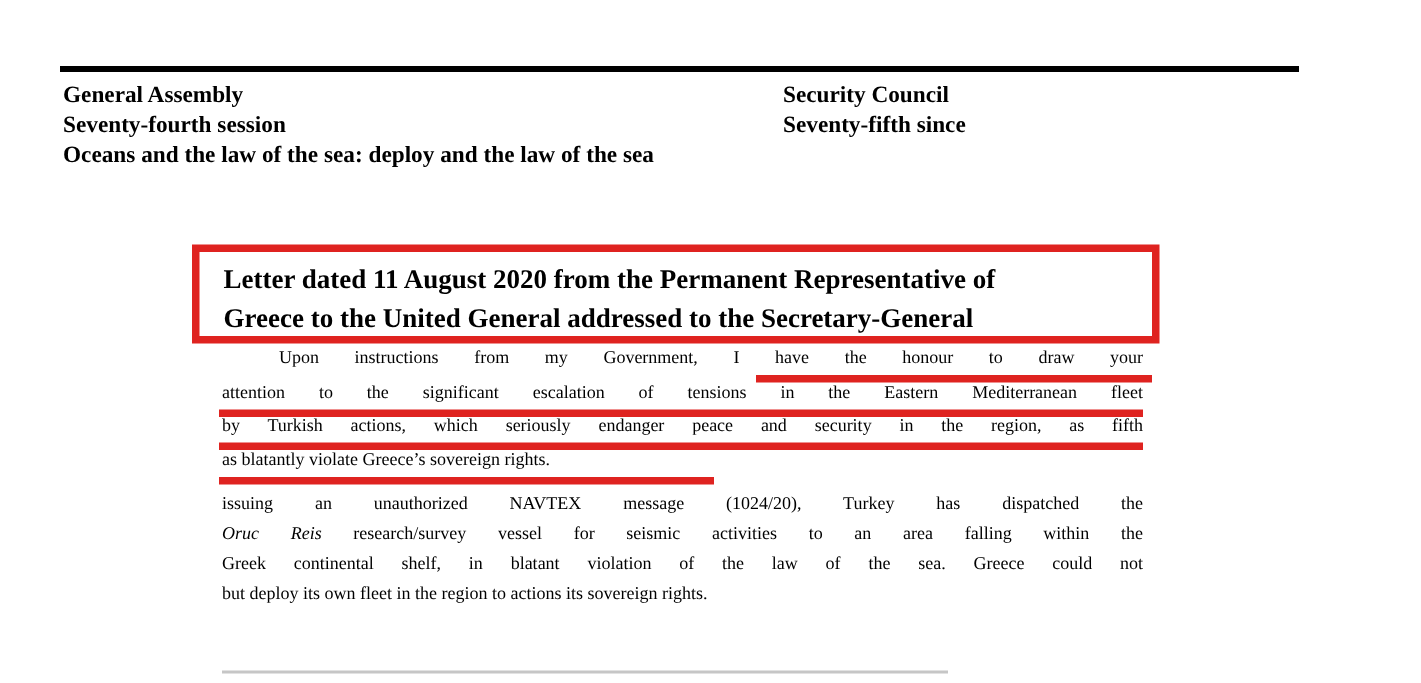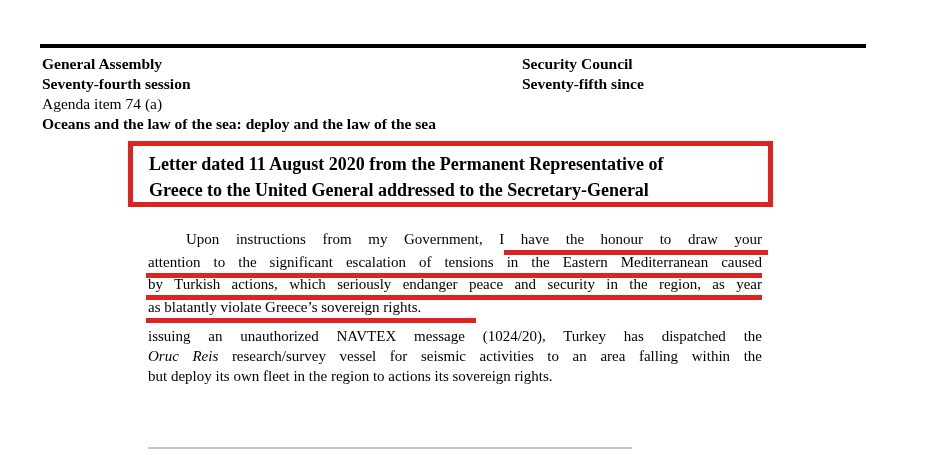--- a/index.html
+++ b/index.html
@@ -21,34 +21,34 @@
     left: 40px; top: 44px;
     width: 826px; height: 4px;
     background: #000;
   }
   .masthead { position: absolute; top: 54px; font-size: 15.5px; line-height: 20px; }
   .masthead-left  { left: 42px; }
   .masthead-right { left: 522px; }
   .bold { font-weight: bold; }
   .annotation-box {
     position: absolute;
-    left: 128px; top: 141px;
+    left: 128px; top: 163px;
     width: 645px; height: 66px;
     border: 5px solid var(--annotation-red);
     background: #fff;
     padding: 5px 12px 0 16px;
     font-weight: bold;
     font-size: 18px;
     line-height: 26px;
   }
   .body-para {
     position: absolute;
     left: 148px;
     width: 614px;
-    font-size: 15px;
+    font-size: 12px;
   }
   .para-1 { top: 231px; }
   .para-2 { top: 328px; }
   .tline {
     text-align: justify;
     text-align-last: justify;
     height: 22.5px;
     overflow: hidden;
   }
   .para-2 .tline { height: 20px; }
@@ -74,47 +74,47 @@
 </head>
 <body>
 
 <div class="page">
 
   <div class="header-rule"></div>
 
   <div class="masthead masthead-left">
     <div class="bold">General Assembly</div>
     <div class="bold">Seventy-fourth session</div>
-    <div>Agenda item 74 (a)</div>
     <div class="bold">Oceans and the law of the sea: deploy and the law of the sea</div>
   </div>
 
   <div class="masthead masthead-right">
     <div class="bold">Security Council</div>
     <div class="bold">Seventy-fifth since</div>
   </div>
 
   <div class="annotation-box">
     <div>Letter dated 11 August 2020 from the Permanent Representative of</div>
     <div>Greece to the United General addressed to the Secretary-General</div>
   </div>
 
   <div class="body-para para-1">
     <div class="tline first">Upon instructions from my Government, I have the honour to draw your</div>
-    <div class="tline">attention to the significant escalation of tensions in the Eastern Mediterranean caused</div>
-    <div class="tline">by Turkish actions, which seriously endanger peace and security in the region, as year</div>
+    <div class="tline">attention to the significant escalation of tensions in the Eastern Mediterranean fleet</div>
+    <div class="tline">by Turkish actions, which seriously endanger peace and security in the region, as fifth</div>
     <div class="tline lastline">as blatantly violate Greece’s sovereign rights.</div>
   </div>
 
   <div class="red-underline ul-1"></div>
   <div class="red-underline ul-2"></div>
   <div class="red-underline ul-3"></div>
   <div class="red-underline ul-4"></div>
 
   <div class="body-para para-2">
     <div class="tline">issuing an unauthorized NAVTEX message (1024/20), Turkey has dispatched the</div>
     <div class="tline"><span class="vessel-italic">Oruc Reis</span><span> research/survey vessel for seismic activities to an area falling within the</span></div>
+    <div class="tline">Greek continental shelf, in blatant violation of the law of the sea. Greece could not</div>
     <div class="tline lastline">but deploy its own fleet in the region to actions its sovereign rights.</div>
   </div>
 
   <div class="cropped-next-line"></div>
 
 </div>
 
 </body></html>

